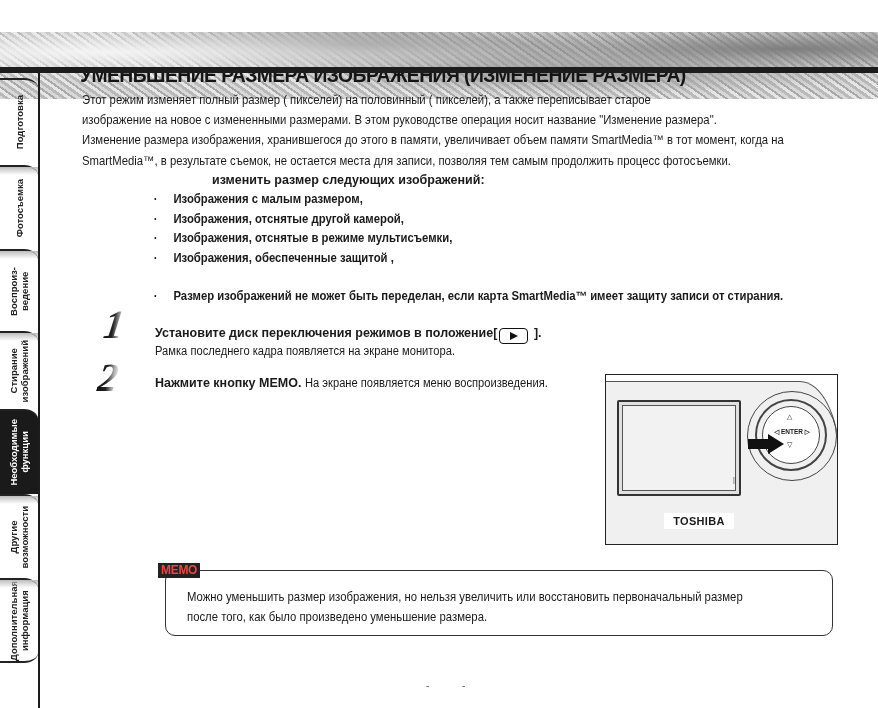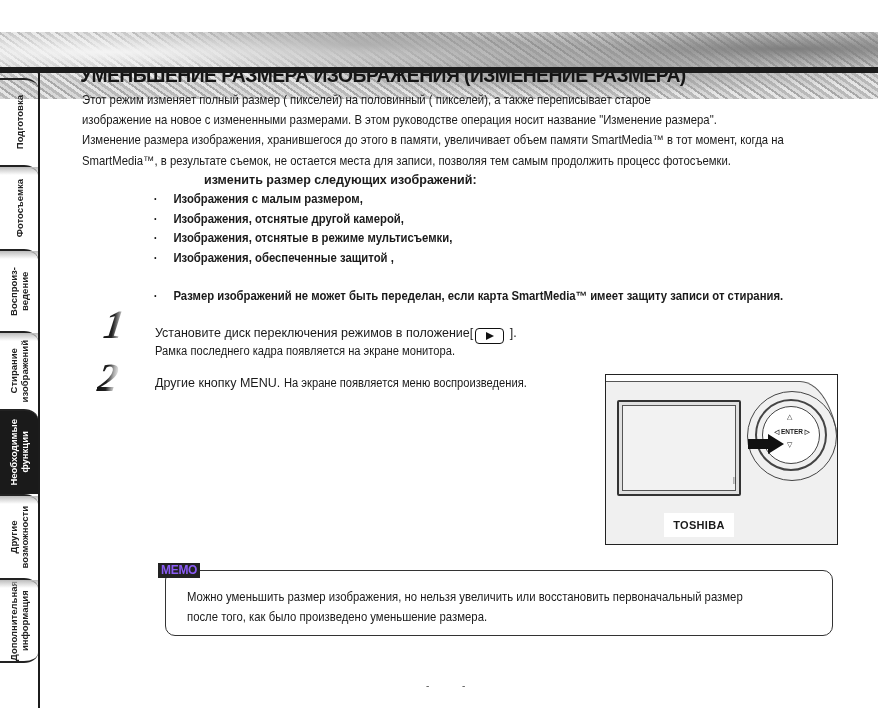--- a/index.html
+++ b/index.html
@@ -48,40 +48,40 @@
   }
 
   .body-text {
     position: absolute; left: 82px; top: 90px; width: 780px;
     font-size: 12.2px; line-height: 20.2px; color: #1a1a1a;
     transform: scaleX(0.93); transform-origin: left top;
   }
   .body-text p { margin: 0; white-space: nowrap; }
 
   .subhead {
-    position: absolute; left: 204px; top: 173px;
+    position: absolute; left: 212px; top: 173px;
     font-size: 12.5px; font-weight: bold; color: #1a1a1a; white-space: nowrap;
   }
   .bullets {
     position: absolute; left: 152px; top: 190px; width: 700px;
     font-size: 12.2px; line-height: 19.5px; font-weight: bold;
   }
   .bullet { position: relative; padding-left: 23px; white-space: nowrap; transform: scaleX(0.93); transform-origin: left top; }
   .bullet::before { content: "·"; position: absolute; left: 2px; top: 0; font-weight: bold; }
   .bullet.gap { margin-top: 19px; }
 
   .step-num {
     position: absolute; font-size: 40px; font-weight: bold; font-style: italic;
     font-family: "Liberation Serif", serif;
     background: linear-gradient(90deg, #111 0%, #222 45%, #aaa 75%, #eee 100%);
     -webkit-background-clip: text; background-clip: text; color: transparent;
     line-height: 40px; transform: skewX(-8deg);
   }
   .step-text { position: absolute; font-size: 12.5px; line-height: 15px; white-space: nowrap; }
-  .step-text b { font-weight: normal; }
+  .step-text b { font-weight: bold; }
   .step-sub { font-size: 12px; transform: scaleX(0.93); transform-origin: left top; }
   .play-btn {
     display: inline-flex; align-items: center; justify-content: center;
     width: 27px; height: 14px; border: 1.5px solid #111; border-radius: 4px;
     vertical-align: -3px; margin: 0 2px;
   }
   .play-btn span { width: 0; height: 0; border-left: 8px solid #111; border-top: 4.5px solid transparent; border-bottom: 4.5px solid transparent; }
 
   .camera {
     position: absolute; left: 605px; top: 374px; width: 233px; height: 171px;
@@ -90,29 +90,29 @@
   .cam-body { position: absolute; left: 0; top: 6px; width: 233px; height: 180px; background: #f0f0f0; border-top: 1px solid #555; border-right: 1px solid #555; border-top-right-radius: 40px 80px; }
   .cam-screen { position: absolute; left: 11px; top: 25px; width: 120px; height: 92px; border: 2px solid #333; border-radius: 2px; background: #f2f2f2; box-shadow: inset 0 0 0 3px #e0e0e0, inset 0 0 0 4px #555; }
   .cam-dial1 { position: absolute; left: 141px; top: 16px; width: 88px; height: 88px; border: 1px solid #444; border-radius: 50%; }
   .cam-dial2 { position: absolute; left: 149px; top: 24px; width: 72px; height: 72px; border: 2.5px double #444; border-radius: 50%; box-sizing: border-box; }
   .cam-dial3 { position: absolute; left: 156px; top: 31px; width: 58px; height: 58px; border: 1px solid #444; border-radius: 50%; box-sizing: border-box; background: #fff; }
   .cam-enter { position: absolute; left: 160px; top: 53px; width: 52px; text-align: center; font-size: 6.5px; font-weight: bold; }
   .cam-up { position: absolute; left: 181px; top: 38px; font-size: 7px; }
   .cam-down { position: absolute; left: 181px; top: 66px; font-size: 7px; }
   .cam-arrow { position: absolute; left: 142px; top: 59px; width: 36px; height: 20px; }
   .cam-ticks { position: absolute; left: 127px; top: 101px; font-size: 7px; color: #444; }
-  .cam-logo { position: absolute; left: 58px; top: 138px; width: 70px; height: 24px; background: #fff; font-weight: bold; font-size: 11px; display: flex; align-items: center; justify-content: center; letter-spacing: 0.3px; }
+  .cam-logo { position: absolute; left: 58px; top: 138px; width: 70px; height: 16px; background: #fff; font-weight: bold; font-size: 11px; display: flex; align-items: center; justify-content: center; letter-spacing: 0.3px; }
 
   .memo-box {
     position: absolute; left: 165px; top: 570px; width: 668px; height: 66px;
     border: 1px solid #333; border-radius: 10px; box-sizing: border-box;
   }
   .memo-label {
     position: absolute; left: 158px; top: 563px; height: 15px; padding: 0 3px;
-    background: #222; color: #8b5cf6; font-weight: bold; font-size: 12px; line-height: 15px;
+    background: #222; color: #ef4444; font-weight: bold; font-size: 12px; line-height: 15px;
     letter-spacing: -0.3px; z-index: 2;
   }
   .memo-text {
     position: absolute; left: 187px; top: 587px; width: 700px;
     font-size: 12.2px; line-height: 20px;
     transform: scaleX(0.93); transform-origin: left top;
   }
   .memo-text p { margin: 0; white-space: nowrap; }
 
   .page-num { position: absolute; top: 680px; font-size: 10px; color: #555; }
@@ -172,21 +172,21 @@
 <div class="step-num" style="left:104px;top:305px;">1</div>
 <div class="step-text" style="left:155px;top:326px;">
   <div><b>Установите диск переключения режимов в положение[</b><span class="play-btn">
         <span></span>
       </span> <b>].</b></div>
   <div class="step-sub">Рамка последнего кадра появляется на экране монитора.</div>
 </div>
 
 <div class="step-num" style="left:98px;top:358px;">2</div>
 <div class="step-text" style="left:155px;top:376px;">
-  <b>Другие кнопку MENU.</b>
+  <b>Нажмите кнопку MEMO.</b>
   <span class="step-sub" style="display:inline-block;">На экране появляется меню воспроизведения.</span>
 </div>
 
 <div class="camera">
   <div class="cam-body"></div>
   <div class="cam-screen"></div>
   <div class="cam-dial1"></div>
   <div class="cam-dial2"></div>
   <div class="cam-dial3"></div>
   <div class="cam-up">△</div>

